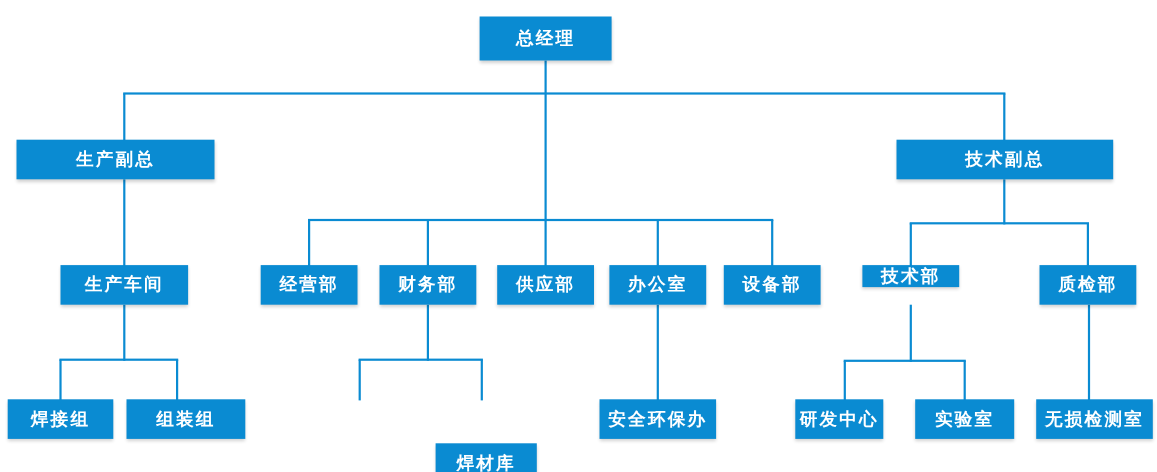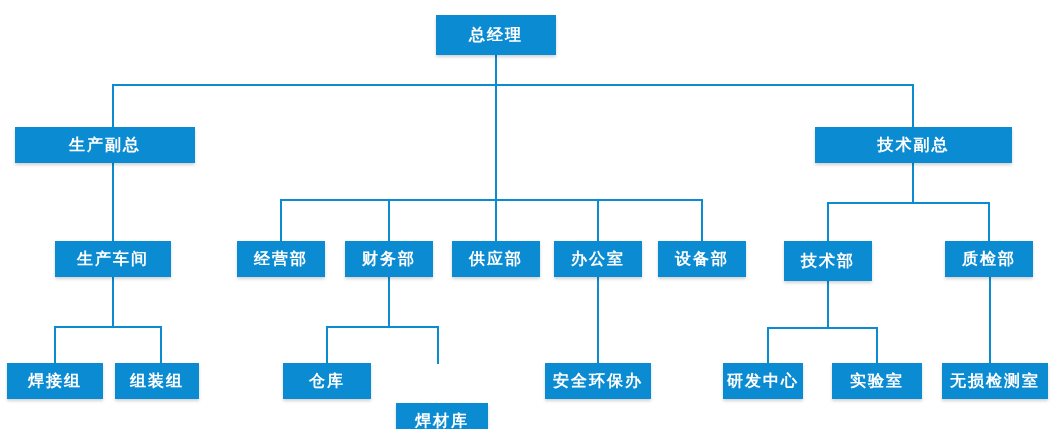--- a/index.html
+++ b/index.html
@@ -80,24 +80,23 @@
   <div class="layer">
       <div class="node" style="left: 436px; top: 15px; width: 120px; height: 40px;">总经理</div>
       <div class="node" style="left: 15px; top: 127px; width: 180px; height: 36px;">生产副总</div>
       <div class="node" style="left: 815px; top: 127px; width: 197px; height: 36px;">技术副总</div>
       <div class="node" style="left: 55px; top: 241px; width: 116px; height: 36px;">生产车间</div>
       <div class="node" style="left: 237px; top: 241px; width: 88px; height: 36px;">经营部</div>
       <div class="node" style="left: 345px; top: 241px; width: 88px; height: 36px;">财务部</div>
       <div class="node" style="left: 452px; top: 241px; width: 88px; height: 36px;">供应部</div>
       <div class="node" style="left: 554px; top: 241px; width: 88px; height: 36px;">办公室</div>
       <div class="node" style="left: 658px; top: 241px; width: 88px; height: 36px;">设备部</div>
-      <div class="node" style="left: 784px; top: 241px; width: 88px; height: 40px;">技术部</div>
+      <div class="node" style="left: 784px; top: 241px; width: 88px; height: 20px;">技术部</div>
       <div class="node" style="left: 945px; top: 241px; width: 88px; height: 36px;">质检部</div>
       <div class="node" style="left: 7px; top: 363px; width: 96px; height: 36px;">焊接组</div>
-      <div class="node" style="left: 115px; top: 363px; width: 84px; height: 36px; font-family: Liberation Mono, monospace;">组装组</div>
-      <div class="node" style="left: 283px; top: 363px; width: 88px; height: 36px;">仓库</div>
+      <div class="node" style="left: 115px; top: 363px; width: 108px; height: 36px; font-family: Liberation Mono, monospace;">组装组</div>
       <div class="node" style="left: 396px; top: 363px; width: 92px; height: 36px; margin-top: 40px;">焊材库</div>
       <div class="node" style="left: 545px; top: 363px; width: 106px; height: 36px;">安全环保办</div>
       <div class="node" style="left: 723px; top: 363px; width: 80px; height: 36px;">研发中心</div>
       <div class="node" style="left: 832px; top: 363px; width: 90px; height: 36px;">实验室</div>
       <div class="node" style="left: 942px; top: 363px; width: 106px; height: 36px; text-align: center;">无损检测室</div>
     </div>
 </div>
 
 </body></html>

